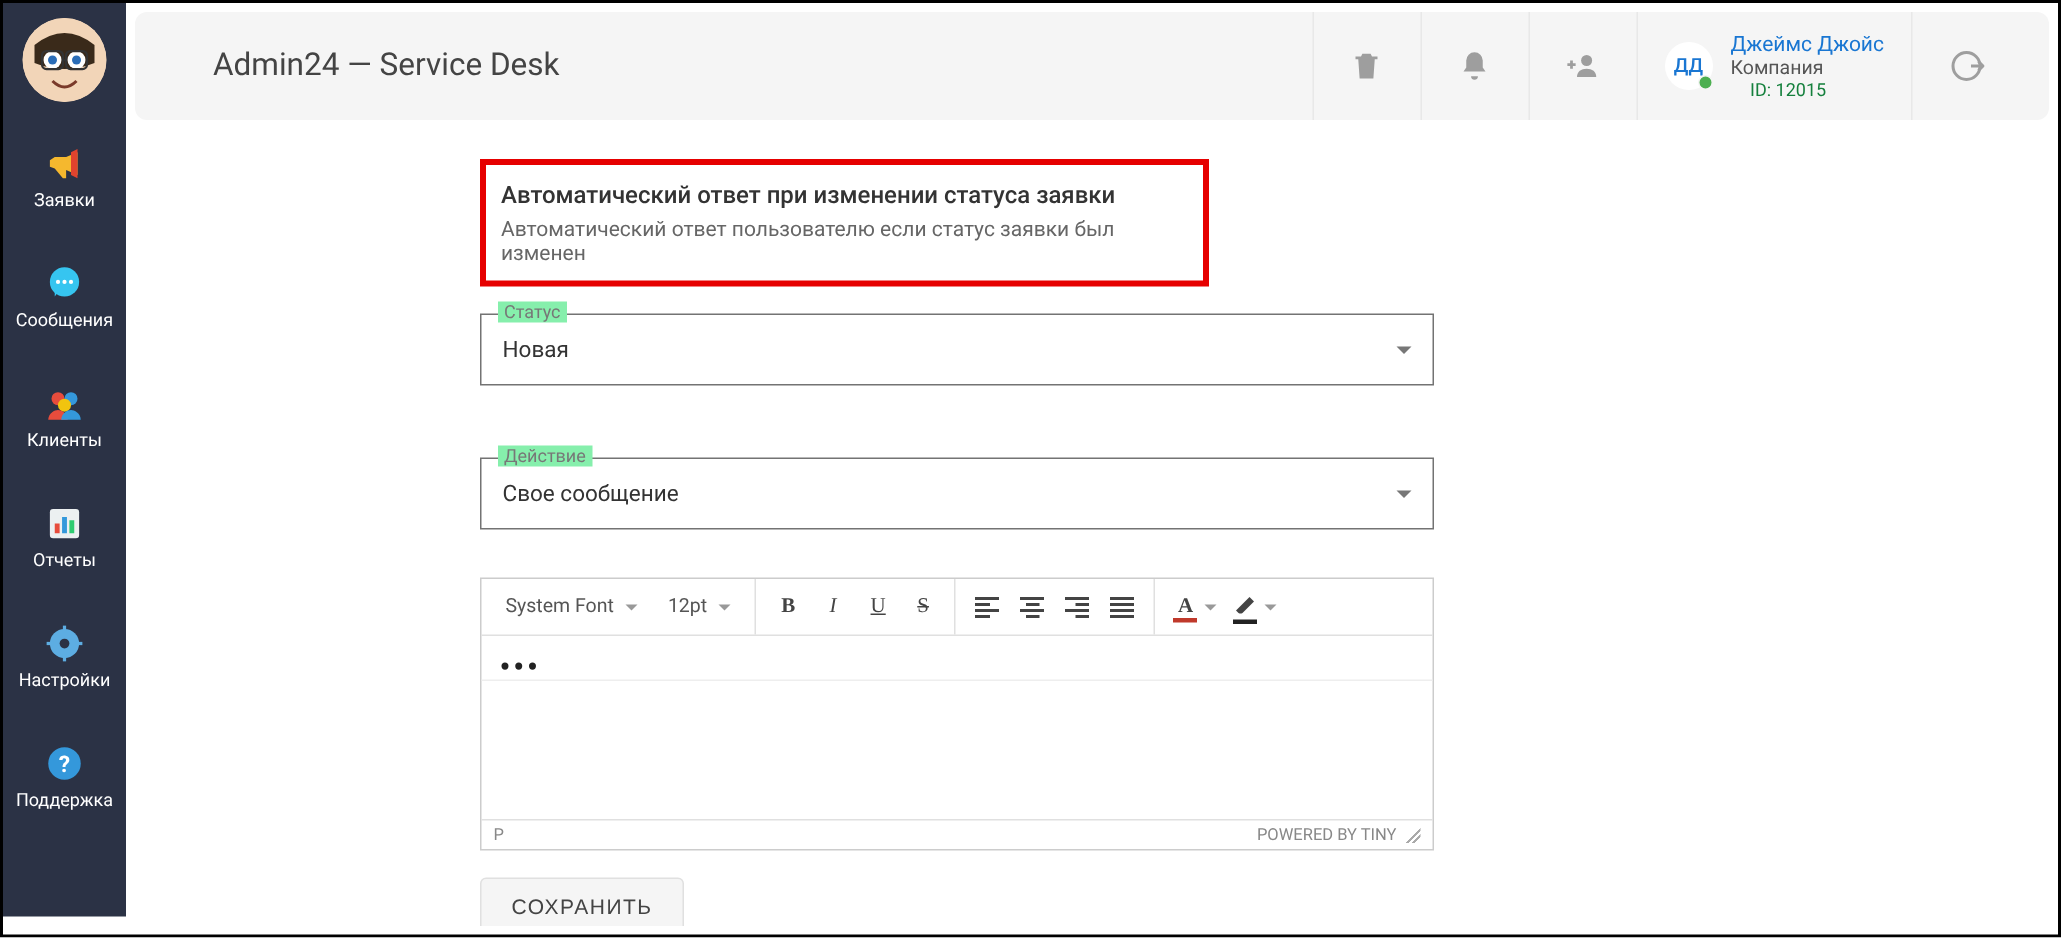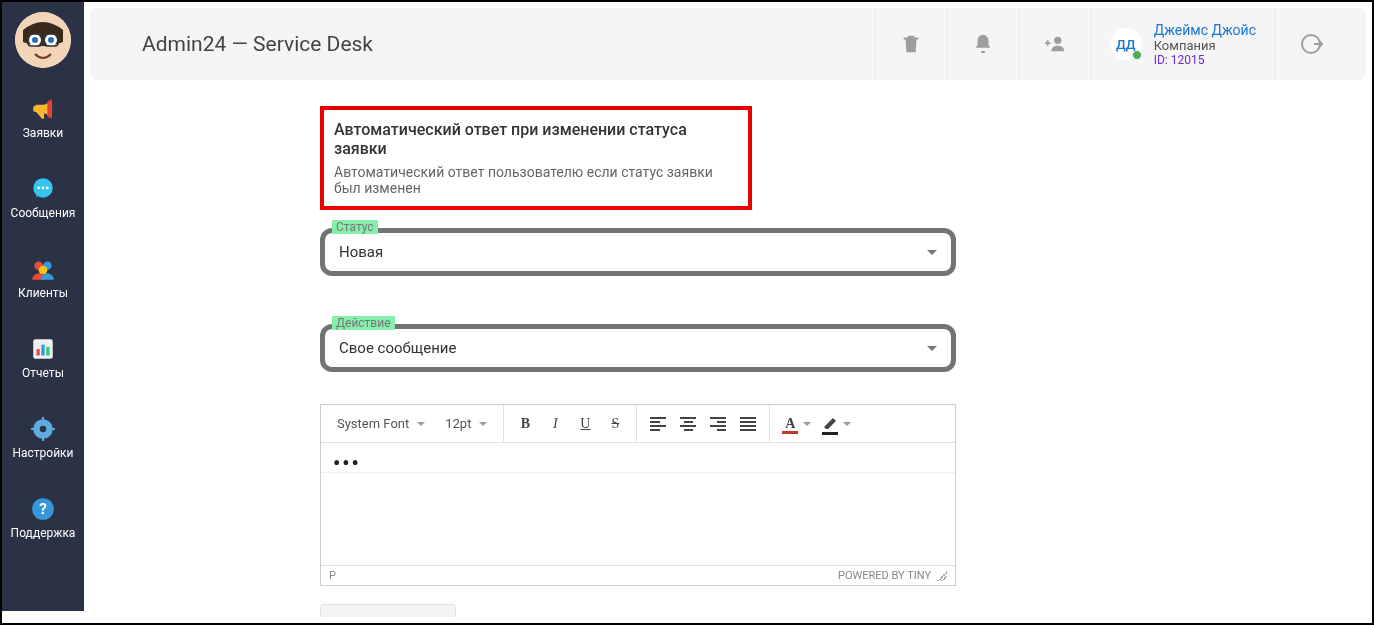--- a/index.html
+++ b/index.html
@@ -16,32 +16,32 @@
   
   .header { position: absolute; left: 90px; right: 8px; top: 8px; height: 72px; background: #f5f5f5; border-radius: 8px; display: flex; align-items: center; padding: 0 20px; }
   .header-title { font-size: 21px; color: #444; font-weight: 400; flex: 1; margin-left: 32px; }
   .header-icon-btn { width: 72px; height: 72px; display: flex; justify-content: center; align-items: center; cursor: pointer; border-left: 1px solid #e8e8e8; }
   .header-icon-btn svg { fill: #9e9e9e; }
   .avatar-block { display: flex; align-items: center; gap: 12px; padding: 0 18px; border-left: 1px solid #e8e8e8; height: 72px; }
   .avatar-circle { width: 32px; height: 32px; border-radius: 50%; background: #fff; display: flex; justify-content: center; align-items: center; color: #1976d2; font-size: 13px; font-weight: 500; position: relative; }
   .avatar-circle::after { content: ""; position: absolute; bottom: 0; right: 0; width: 8px; height: 8px; background: #4caf50; border-radius: 50%; border: 1px solid #f5f5f5; }
   .avatar-text .name { color: #1976d2; font-size: 14px; }
   .avatar-text .company { color: #555; font-size: 13px; }
-  .avatar-text .id { color: #6d28d9; font-size: 12px; }
+  .avatar-text .id { color: #15803d; font-size: 12px; margin-left: 13px; }
 
   
   .main { position: absolute; left: 90px; right: 8px; top: 84px; bottom: 8px; overflow: auto; padding: 10px 0 20px; }
   .section-box { margin: 12px 0 0 230px; width: 640px; }
-  .highlight-box { border: 4px solid #e60000; padding: 10px 10px 10px 10px; width: 432px; background: #fff; }
+  .highlight-box { border: 4px solid #e60000; padding: 10px 10px 10px 10px; width: 486px; background: #fff; }
   .highlight-title { font-size: 16px; color: #333; font-weight: 500; margin-bottom: 6px; }
   .highlight-sub { font-size: 14px; color: #666; }
 
   .field-group { position: relative; margin-top: 18px; }
   .field-label { position: absolute; top: -8px; left: 12px; background: #86efac; padding: 0 4px; font-size: 12px; color: #777; }
-  .select-box { width: 636px; height: 48px; border: 5px solid #737373; border-radius: 12px; display: flex; align-items: center; justify-content: space-between; padding: 0 14px; font-size: 15px; color: #333; cursor: pointer; background: #fff; }
+  .select-box { width: 636px; height: 48px; border: 1px solid #737373; border-radius: 0; display: flex; align-items: center; justify-content: space-between; padding: 0 14px; font-size: 15px; color: #333; cursor: pointer; background: #fff; }
   .select-box .caret { width: 0; height: 0; border-left: 5px solid transparent; border-right: 5px solid transparent; border-top: 5px solid #777; }
 
   .editor { width: 636px; border: 1px solid #ccc; margin-top: 32px; background: #fff; }
   .editor-toolbar { height: 38px; display: flex; border-bottom: 1px solid #e0e0e0; }
   .tool-group { display: flex; align-items: center; height: 100%; border-right: 1px solid #e0e0e0; padding: 0 6px; }
   .tool-select { display: flex; align-items: center; gap: 8px; font-size: 13px; color: #555; padding: 0 10px; cursor: pointer; }
   .tool-btn { width: 30px; height: 30px; display: flex; justify-content: center; align-items: center; cursor: pointer; color: #444; font-size: 14px; font-family: Georgia, serif; border-radius: 3px; }
   .tool-caret { width: 0; height: 0; border-left: 4px solid transparent; border-right: 4px solid transparent; border-top: 4px solid #999; }
   .editor-body { height: 30px; padding: 8px 12px; font-size: 20px; color: #222; letter-spacing: 2px; font-weight: bold; border-bottom: 1px solid #eee;}
   .editor-content { height: 92px; }

